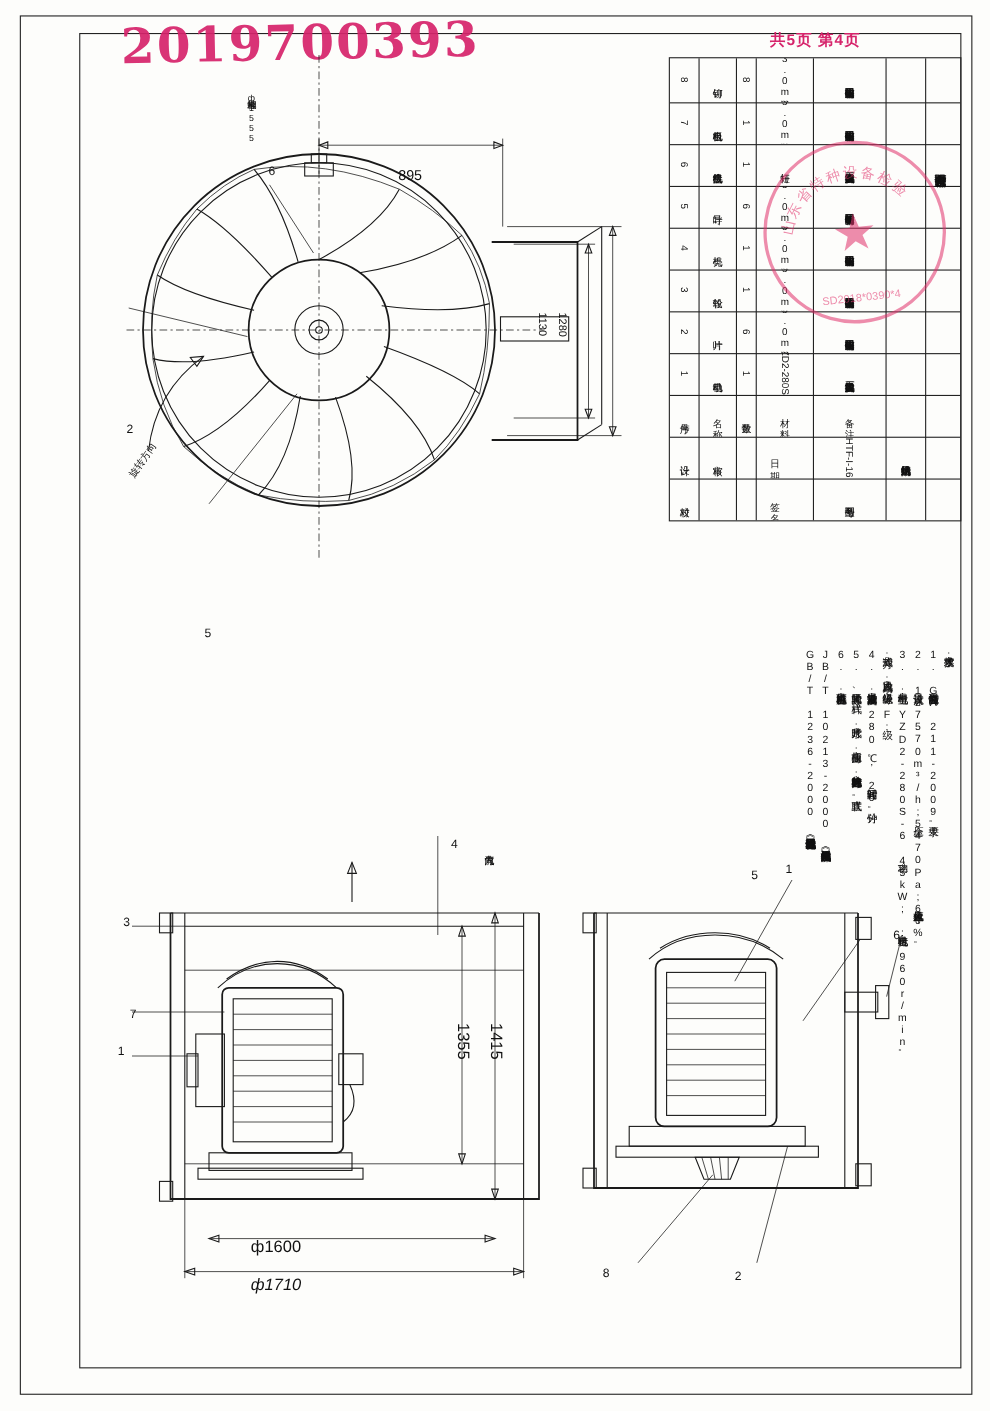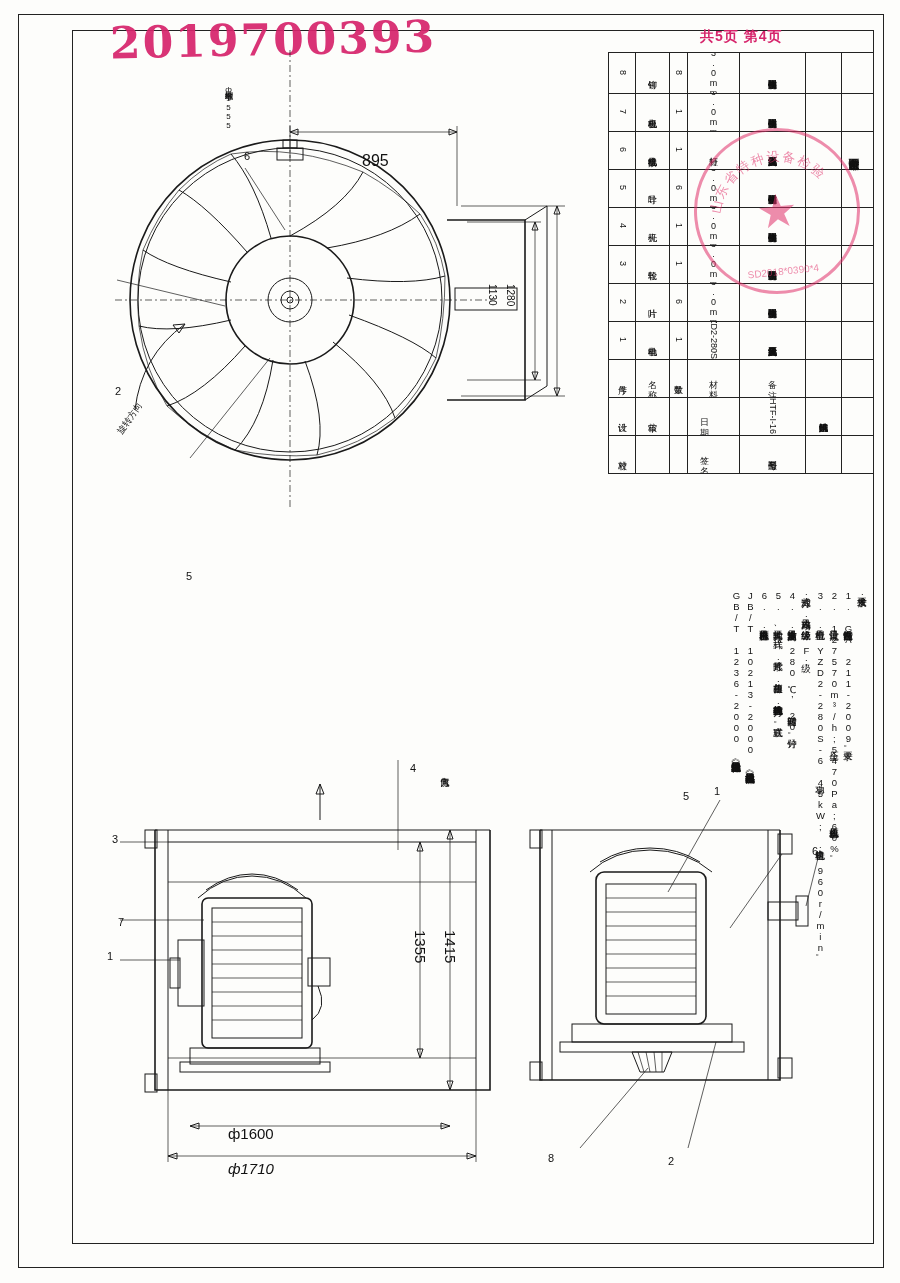--- a/index.html
+++ b/index.html
@@ -36,21 +36,21 @@
   .seal .arc{position:absolute;left:0;top:0;width:100%;height:100%;}
   .seal .arc text{fill:#e0306a;font-size:13px;font-family:"Liberation Sans",sans-serif;letter-spacing:2px;}
   .seal .num{position:absolute;left:50%;bottom:14px;transform:translateX(-50%);color:#e0306a;font-size:10px;white-space:nowrap;}
 
   
   .dwg{position:absolute;}
   .lbl{position:absolute;font-size:11px;color:#111;}
   .lbl.sm{font-size:9px;}
   .vlbl{position:absolute;writing-mode:vertical-rl;text-orientation:upright;font-size:10px;white-space:nowrap;}
   .vlbl.lat{text-orientation:sideways;}
-  .dim{position:absolute;font-size:16px;}
+  .dim{position:absolute;font-size:13px;}
   .dimbig{position:absolute;font-size:15px;}
   svg{overflow:visible;}
   .ln{stroke:#1a1a1a;stroke-width:1;fill:none;}
   .ln2{stroke:#1a1a1a;stroke-width:1.6;fill:none;}
   .thin{stroke:#1a1a1a;stroke-width:.7;fill:none;}
   .dash{stroke:#1a1a1a;stroke-width:.7;fill:none;stroke-dasharray:7 3 2 3;}
 </style>
 </head>
 <body>
 

